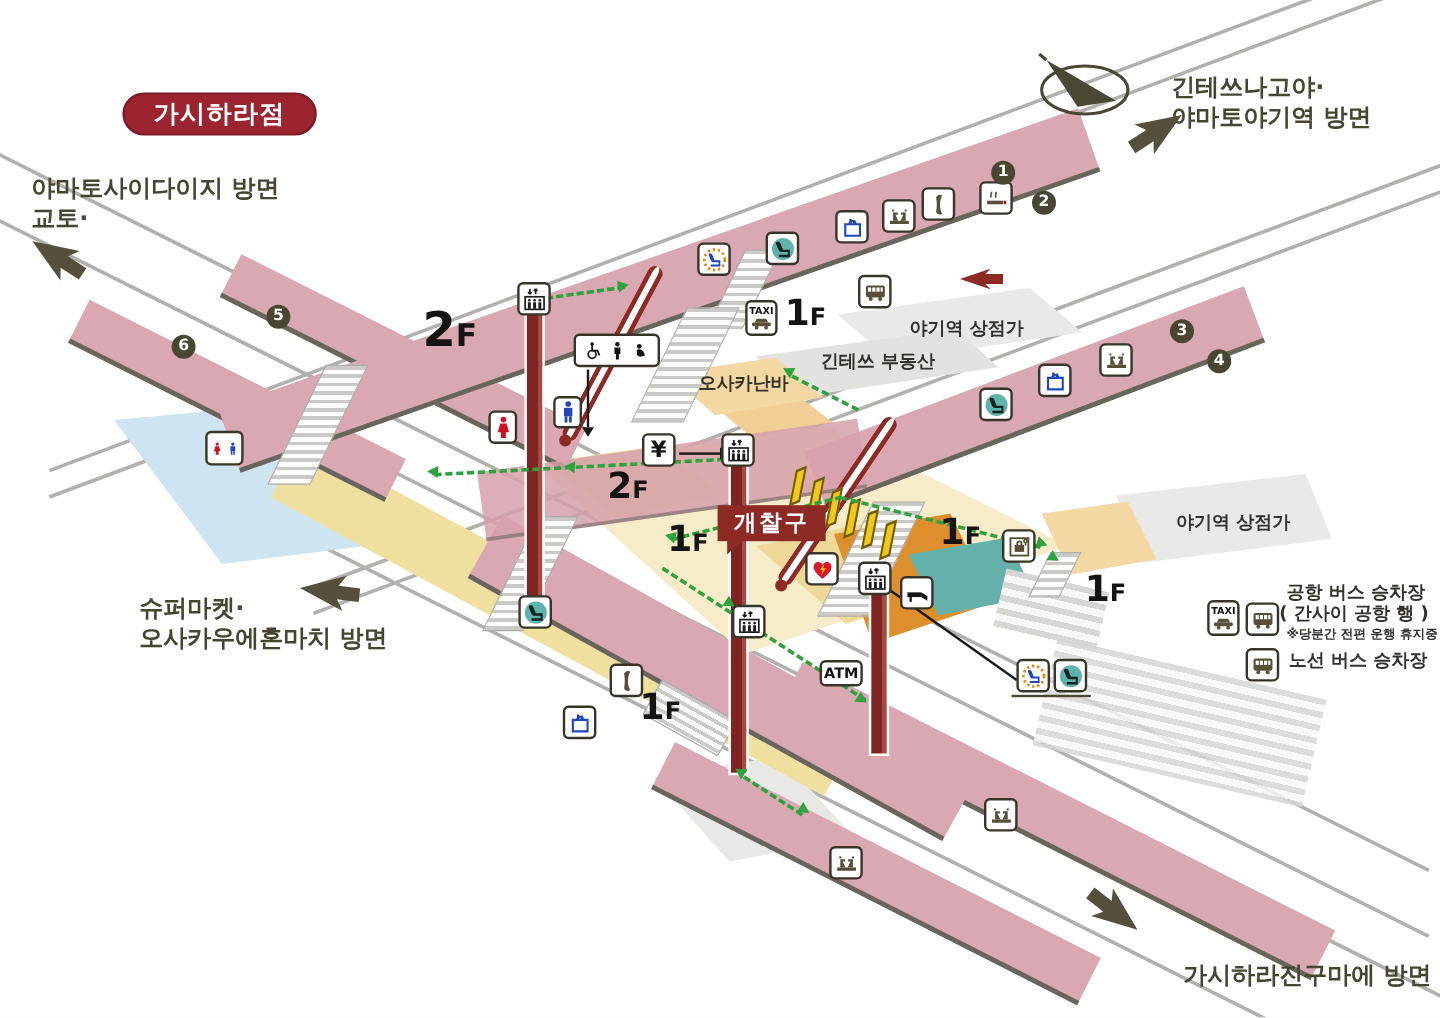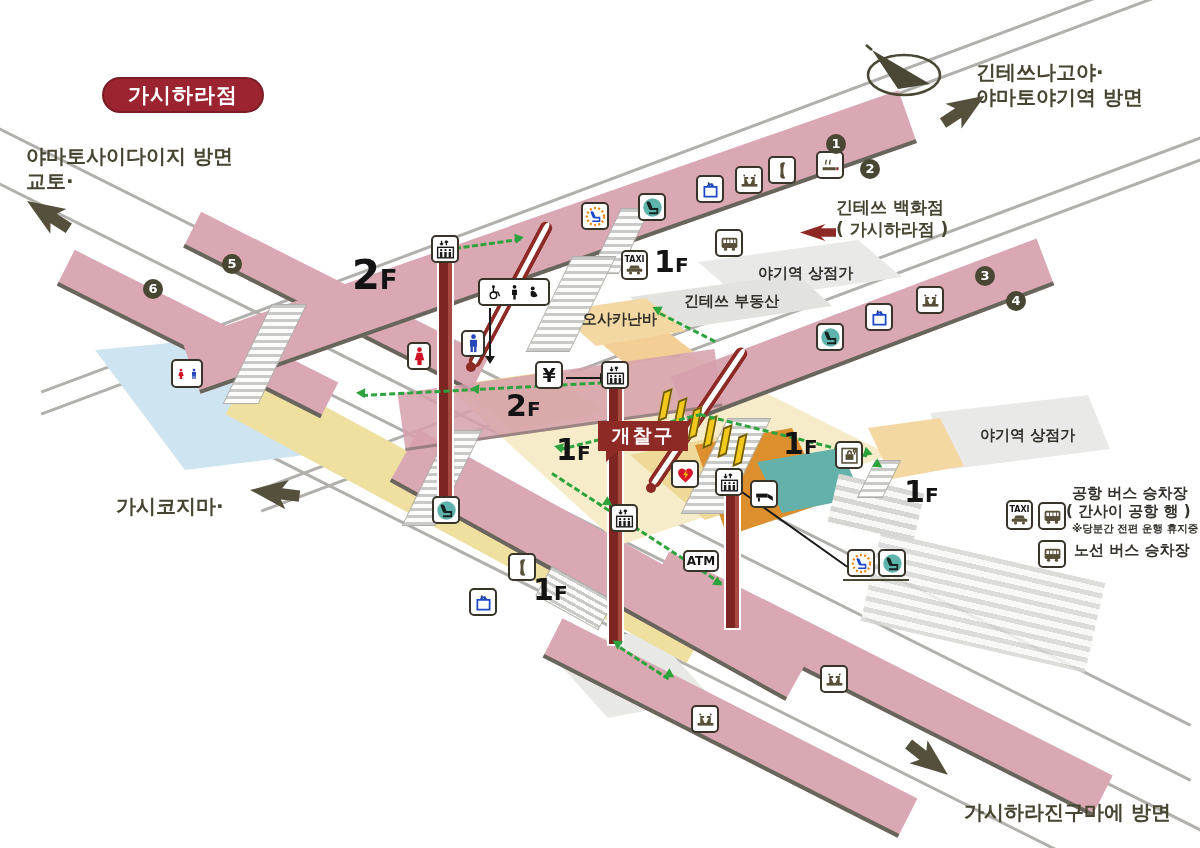--- a/index.html
+++ b/index.html
@@ -483,45 +483,42 @@
 
   <div class="lab dirlab" style="left:976px;top:60px">
       <div>긴테쓰나고야·</div>
       <div>야마토야기역 방면</div>
     </div>
   <div class="lab dirlab" style="left:26px;top:144px">
       <div>야마토사이다이지 방면</div>
       <div>교토·</div>
     </div>
   <div class="lab dirlab" style="left:116px;top:494px">
-      <div>가시코지마·</div>
-    </div>
-  <div class="lab dirlab" style="left:964px;top:800px">가시하라진구마에 방면</div>
+      <div>슈퍼마켓·</div>
+      <div>오사카우에혼마치 방면</div>
+    </div>
+  <div class="lab dirlab" style="left:986px;top:800px">가시하라진구마에 방면</div>
   <div class="arw" style="left:936px;top:92px;transform:rotate(-33deg)"><svg width="58" height="34" viewBox="0 0 44 30">
         <path d="M0 10h16l-5-8 33 13-33 13 5-8H0z" fill="#54503c"></path>
       </svg></div>
   <div class="arw" style="left:20px;top:194px;transform:rotate(-147deg)"><svg width="58" height="34" viewBox="0 0 44 30">
         <path d="M0 10h16l-5-8 33 13-33 13 5-8H0z" fill="#54503c"></path>
       </svg></div>
   <div class="arw" style="left:246px;top:472px;transform:rotate(187deg)"><svg width="58" height="34" viewBox="0 0 44 30">
         <path d="M0 10h16l-5-8 33 13-33 13 5-8H0z" fill="#54503c"></path>
       </svg></div>
   <div class="arw" style="left:898px;top:742px;transform:rotate(38deg)"><svg width="58" height="34" viewBox="0 0 44 30">
         <path d="M0 10h16l-5-8 33 13-33 13 5-8H0z" fill="#54503c"></path>
       </svg></div>
   <div class="arw" style="left:858px;top:44px"><svg width="86" height="58" viewBox="0 0 86 58">
         <ellipse cx="46" cy="31" rx="36" ry="20" fill="none" stroke="#4a4734" stroke-width="2.6"></ellipse>
         <path d="M14 6 8 1" stroke="#4a4734" stroke-width="2.6"></path>
         <path d="M14 6 72 40 40 45Z" fill="#4a4734"></path>
       </svg></div>
 
-  <div class="lab" style="left:836px;top:196px;font-size:17px;line-height:1.3">
-      <div>긴테쓰 백화점</div>
-      <div>( 가시하라점 )</div>
-    </div>
   <div class="arw" style="left:800px;top:224px"><svg width="36" height="17" viewBox="0 0 34 16">
         <path d="M34 4H20l4-4L0 8l24 8-4-4h14z" fill="#8e2a26"></path>
       </svg></div>
   <div class="plab" style="left:758px;top:264px">야기역 상점가</div>
   <div class="plab" style="left:684px;top:292px">긴테쓰 부동산</div>
   <div class="plab" style="left:582px;top:310px">오사카난바</div>
   <div class="plab" style="left:980px;top:426px">야기역 상점가</div>
   <div class="plab" style="left:1072px;top:484px;font-size:15px">공항 버스 승차장</div>
   <div class="plab" style="left:1066px;top:502px;font-size:15px">( 간사이 공항 행 )</div>
   <div class="plab" style="left:1072px;top:522px;font-size:10.5px;font-weight:700">※당분간 전편 운행 휴지중</div>

